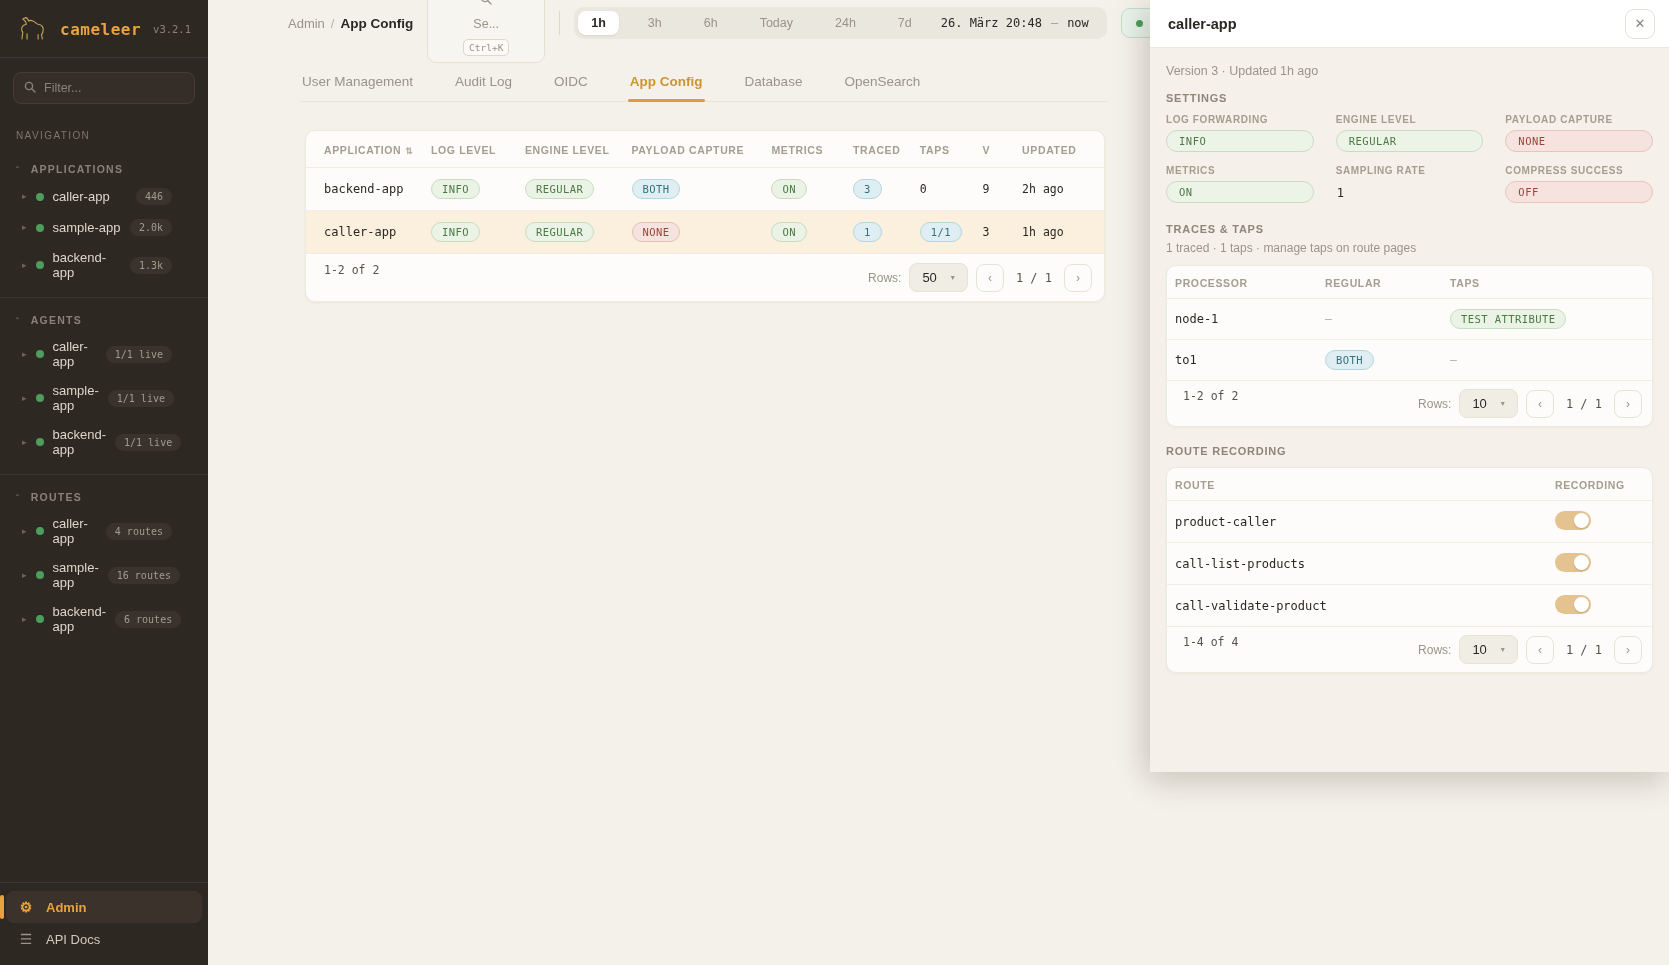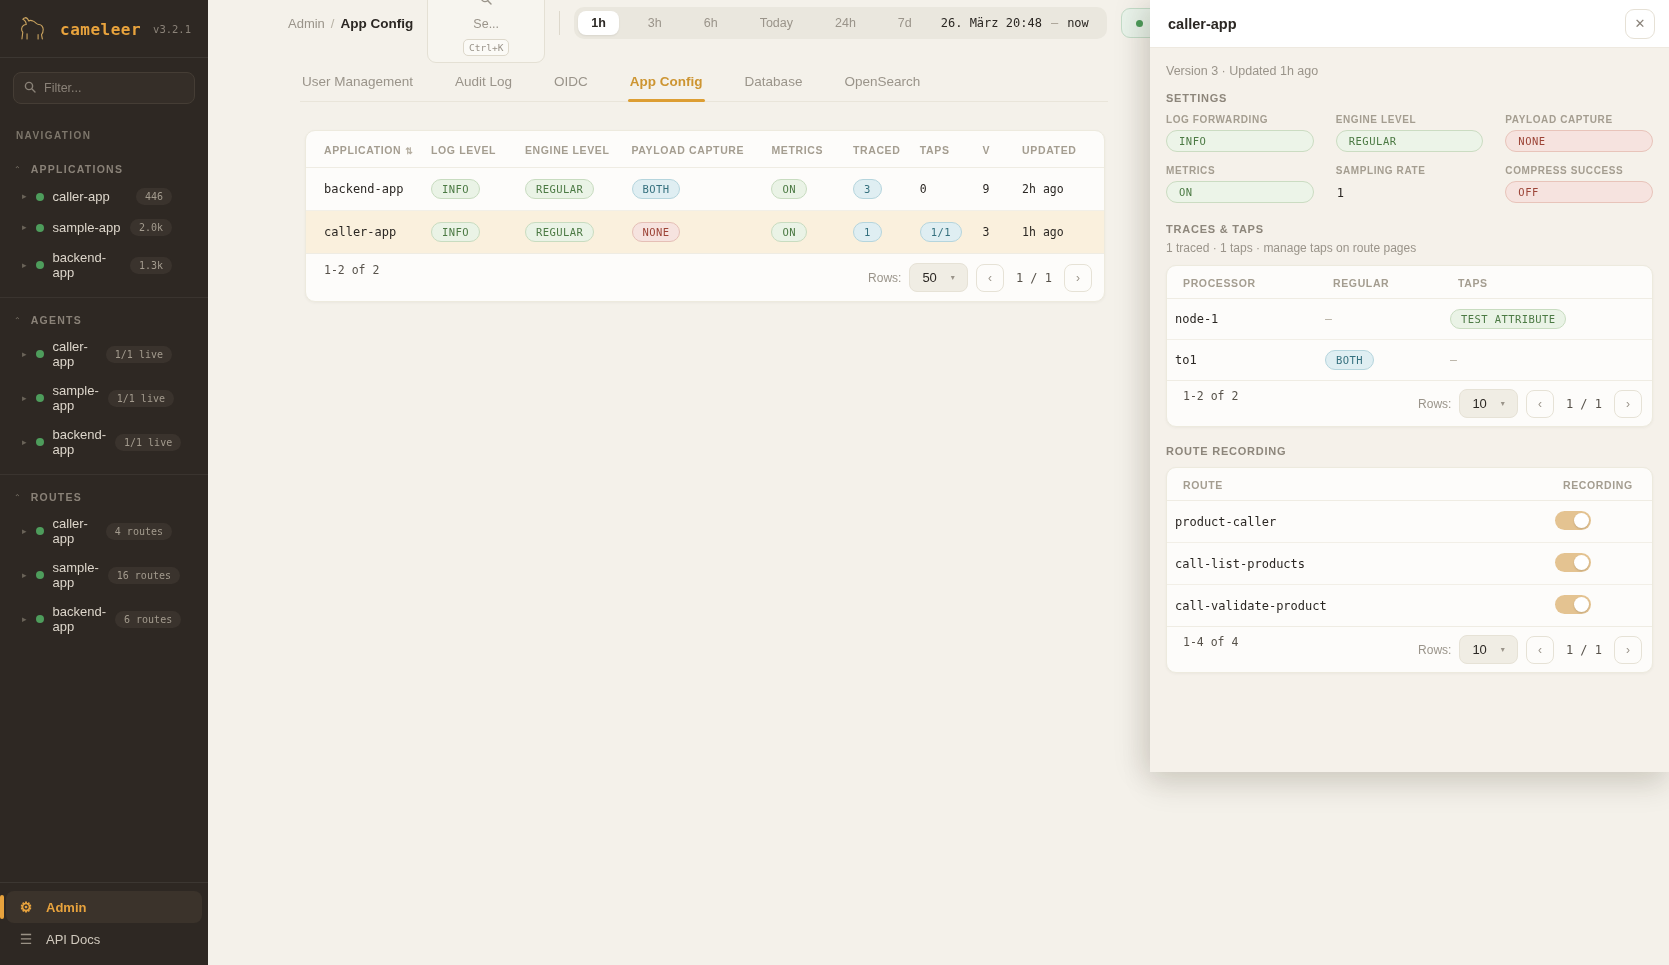--- a/index.html
+++ b/index.html
@@ -20,21 +20,21 @@
   .filter-wrap { margin:14px 13px 10px 13px; }
   .filter-box {
     width:100%; display:flex; align-items:center; gap:8px;
     background:#352e28; border:1px solid #453d35; border-radius:8px; padding:6px 10px;
   }
   .filter-box input {
     background:transparent; border:none; outline:none; color:#d9d2c7;
     font-family:"Liberation Sans", sans-serif; font-size:12.5px; width:100%;
   }
   .filter-box input::placeholder { color:#8a8278; }
-  .nav-label { font-size:10px; font-weight:bold; letter-spacing:0.14em; color:#7d766b; padding:16px 16px 6px 16px; }
+  .nav-label { font-size:10px; font-weight:normal; letter-spacing:0.14em; color:#7d766b; padding:16px 16px 6px 16px; }
   .side-section { padding:8px 0 10px 0; }
   .side-section + .side-section { border-top:1px solid rgba(255,255,255,0.06); }
   .section-head { display:flex; align-items:center; gap:10px; padding:8px 16px 6px 14px; cursor:pointer; }
   .section-caret { color:#7d766b; font-size:8px; line-height:1; transform:translateY(1px); }
   .section-title { font-size:10.5px; font-weight:bold; letter-spacing:0.12em; color:#8a8278; }
   .side-item { display:flex; align-items:center; gap:9px; padding:7px 36px 7px 22px; cursor:pointer; }
   .item-chev { color:#6b6459; font-size:9px; line-height:1; }
   .item-dot { width:8px; height:8px; border-radius:50%; background:#4e9d5c; flex:none; }
   .item-name { font-size:13px; color:#ddd6cb; }
   .item-badge {
@@ -161,21 +161,21 @@
   .field-label { font-size:10px; font-weight:bold; letter-spacing:0.06em; color:#a49d90; margin-bottom:5px; }
   .pill {
     display:block; border-radius:999px; padding:4px 12px;
     font-family:"DejaVu Sans Mono", monospace; font-size:10.5px; letter-spacing:0.05em;
   }
   .pill.green { background:#ecf4e8; border:1px solid #cbdcc2; color:#4c7a44; }
   .pill.red { background:#f6e3df; border:1px solid #e8c4ba; color:#9c4437; }
   .pill.plain { padding:4px 0; font-size:12px; color:#2b2723; border:1px solid transparent; }
   .sub-line { font-size:12px; color:#9a948a; margin:-4px 0 10px 0; }
   .mini-card { margin-bottom:18px; }
-  .mini-card th { padding:11px 8px 9px 16px; }
+  .mini-card th { padding:11px 8px 9px 8px; }
   .mini-card td { padding:10px 8px; font-size:11.5px; }
   .mini-card .card-footer { padding:8px 10px 8px 16px; }
   .toggle { width:36px; height:19px; border-radius:999px; background:#e4c391; position:relative; cursor:pointer; display:inline-block; }
   .toggle .knob { position:absolute; right:2px; top:2px; width:15px; height:15px; border-radius:50%; background:#fff; box-shadow:0 1px 2px rgba(0,0,0,0.15); }
 </style>
 </head>
 <body>
 
 <aside class="sidebar">
   <div class="logo-row">

